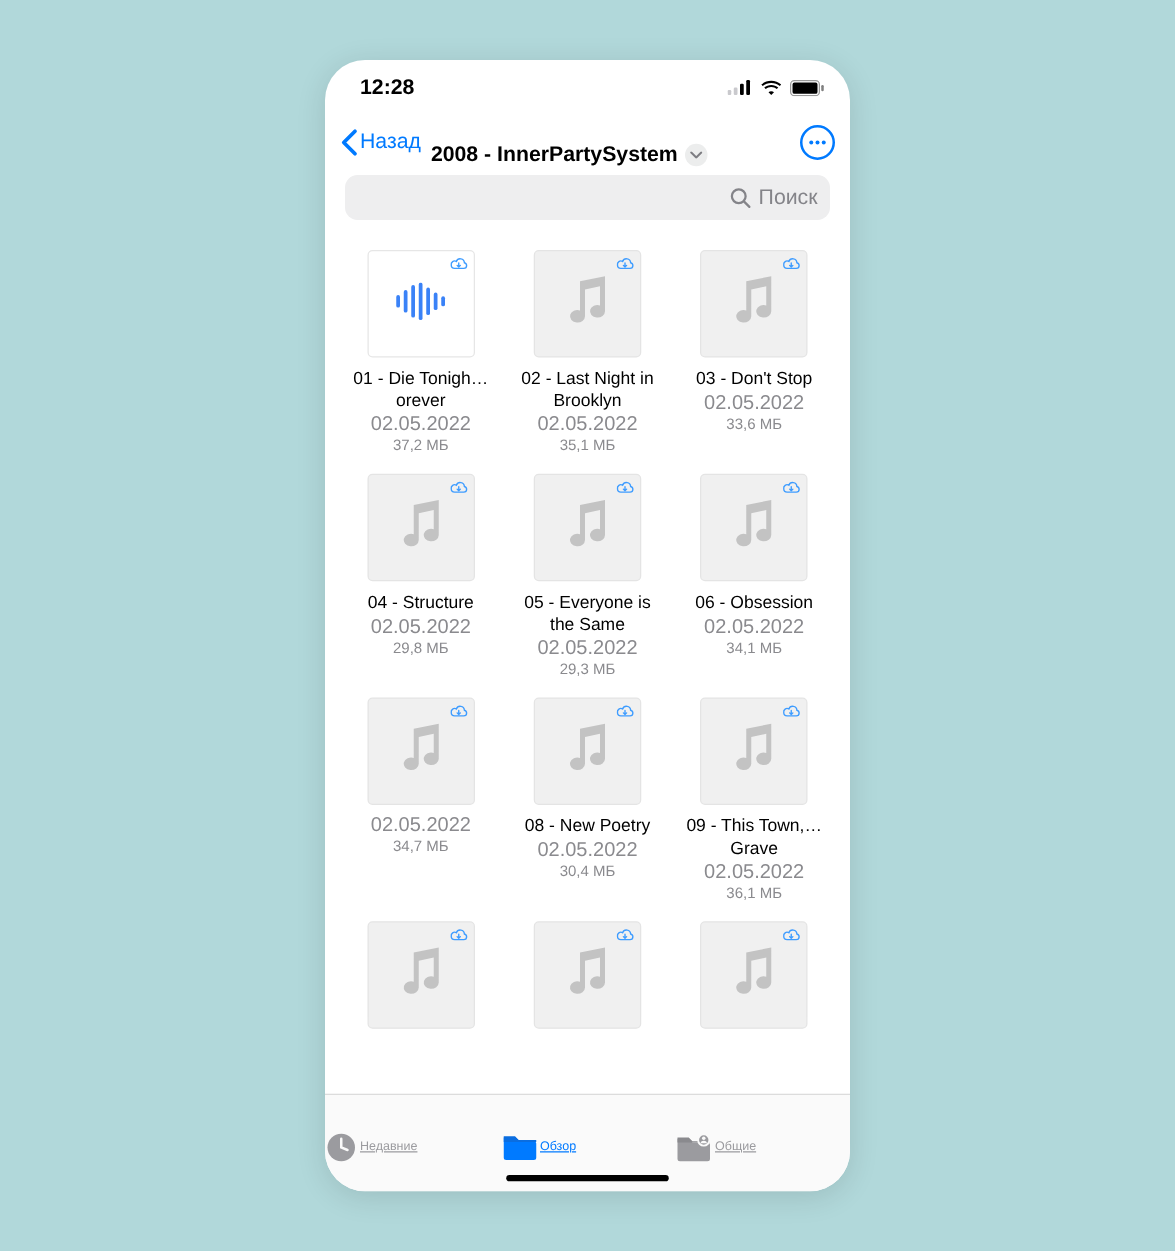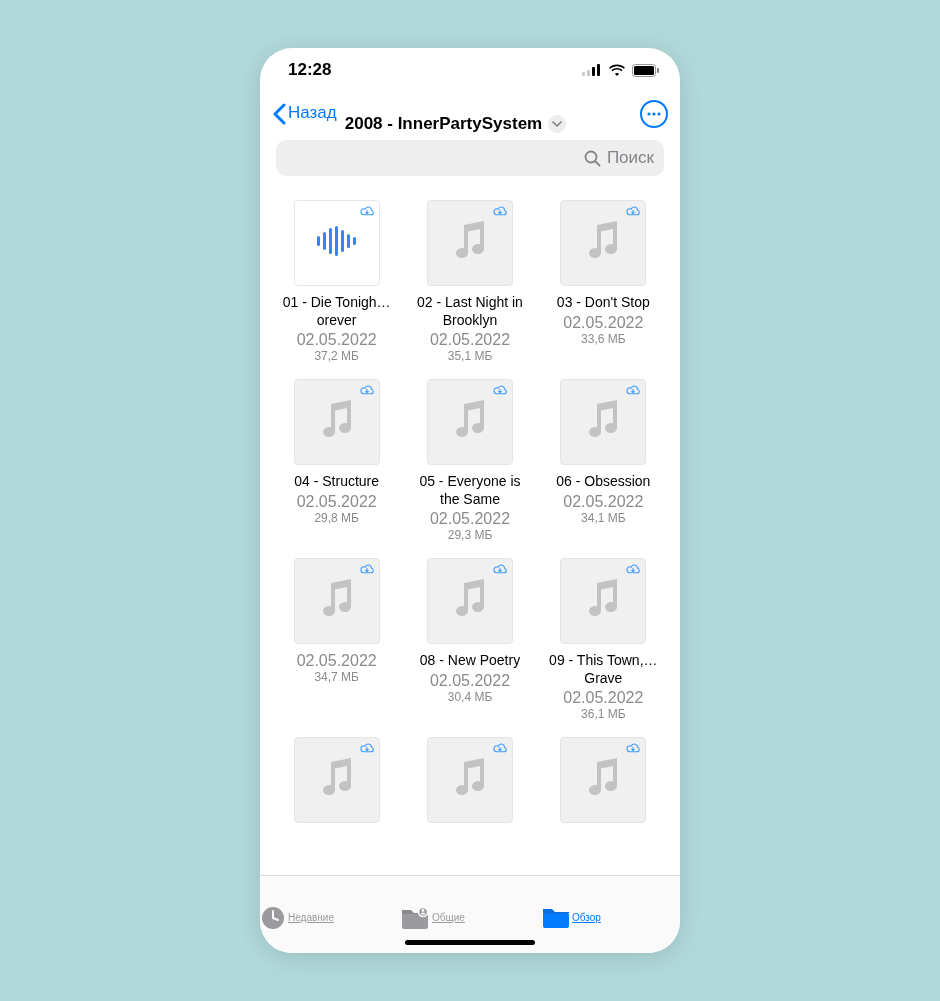--- a/index.html
+++ b/index.html
@@ -425,33 +425,33 @@
   </div>
 
   <div class="tabbar">
     <div class="tab">
       <svg width="26" height="26" viewBox="0 0 26 26">
           <circle cx="13" cy="13" r="11" fill="#9b9b9f"></circle>
           <path d="M13 6 L13 13 L18 15" stroke="#fafafa" stroke-width="2" fill="none" stroke-linecap="round"></path>
         </svg>
       <span>Недавние</span>
     </div>
+    <div class="tab active">
+      <svg width="30" height="24" viewBox="0 0 30 24">
+        <path d="M3 4 h9 l3 3 h12 a2 2 0 0 1 2 2 v11 a2 2 0 0 1 -2 2 H5 a2 2 0 0 1 -2 -2 z" fill="#007aff"></path>
+        <path d="M3 3 h9 l3 3 h14 v1.5 H3 z" fill="#0a6de0"></path>
+      </svg>
+      <span>Обзор</span>
+    </div>
     <div class="tab">
       <svg width="30" height="24" viewBox="0 0 30 24">
         <path d="M2 5 h9 l3 3 h12 a2 2 0 0 1 2 2 v11 a2 2 0 0 1 -2 2 H4 a2 2 0 0 1 -2 -2 z" fill="#9b9b9f"></path>
         <path d="M2 4 h9 l3 3 h14 v1 H2 z" fill="#8a8a8e"></path>
         <circle cx="23" cy="6" r="4.5" fill="#9b9b9f" stroke="#fafafa" stroke-width="1.5"></circle>
         <circle cx="23" cy="4.5" r="1.4" fill="#fafafa"></circle>
         <path d="M20.5 8.5 a2.5 2 0 0 1 5 0 z" fill="#fafafa"></path>
       </svg>
       <span>Общие</span>
     </div>
-    <div class="tab active">
-      <svg width="30" height="24" viewBox="0 0 30 24">
-        <path d="M3 4 h9 l3 3 h12 a2 2 0 0 1 2 2 v11 a2 2 0 0 1 -2 2 H5 a2 2 0 0 1 -2 -2 z" fill="#007aff"></path>
-        <path d="M3 3 h9 l3 3 h14 v1.5 H3 z" fill="#0a6de0"></path>
-      </svg>
-      <span>Обзор</span>
-    </div>
   </div>
 
   <div class="home-indicator"></div>
 </div>
 
 </body></html>

